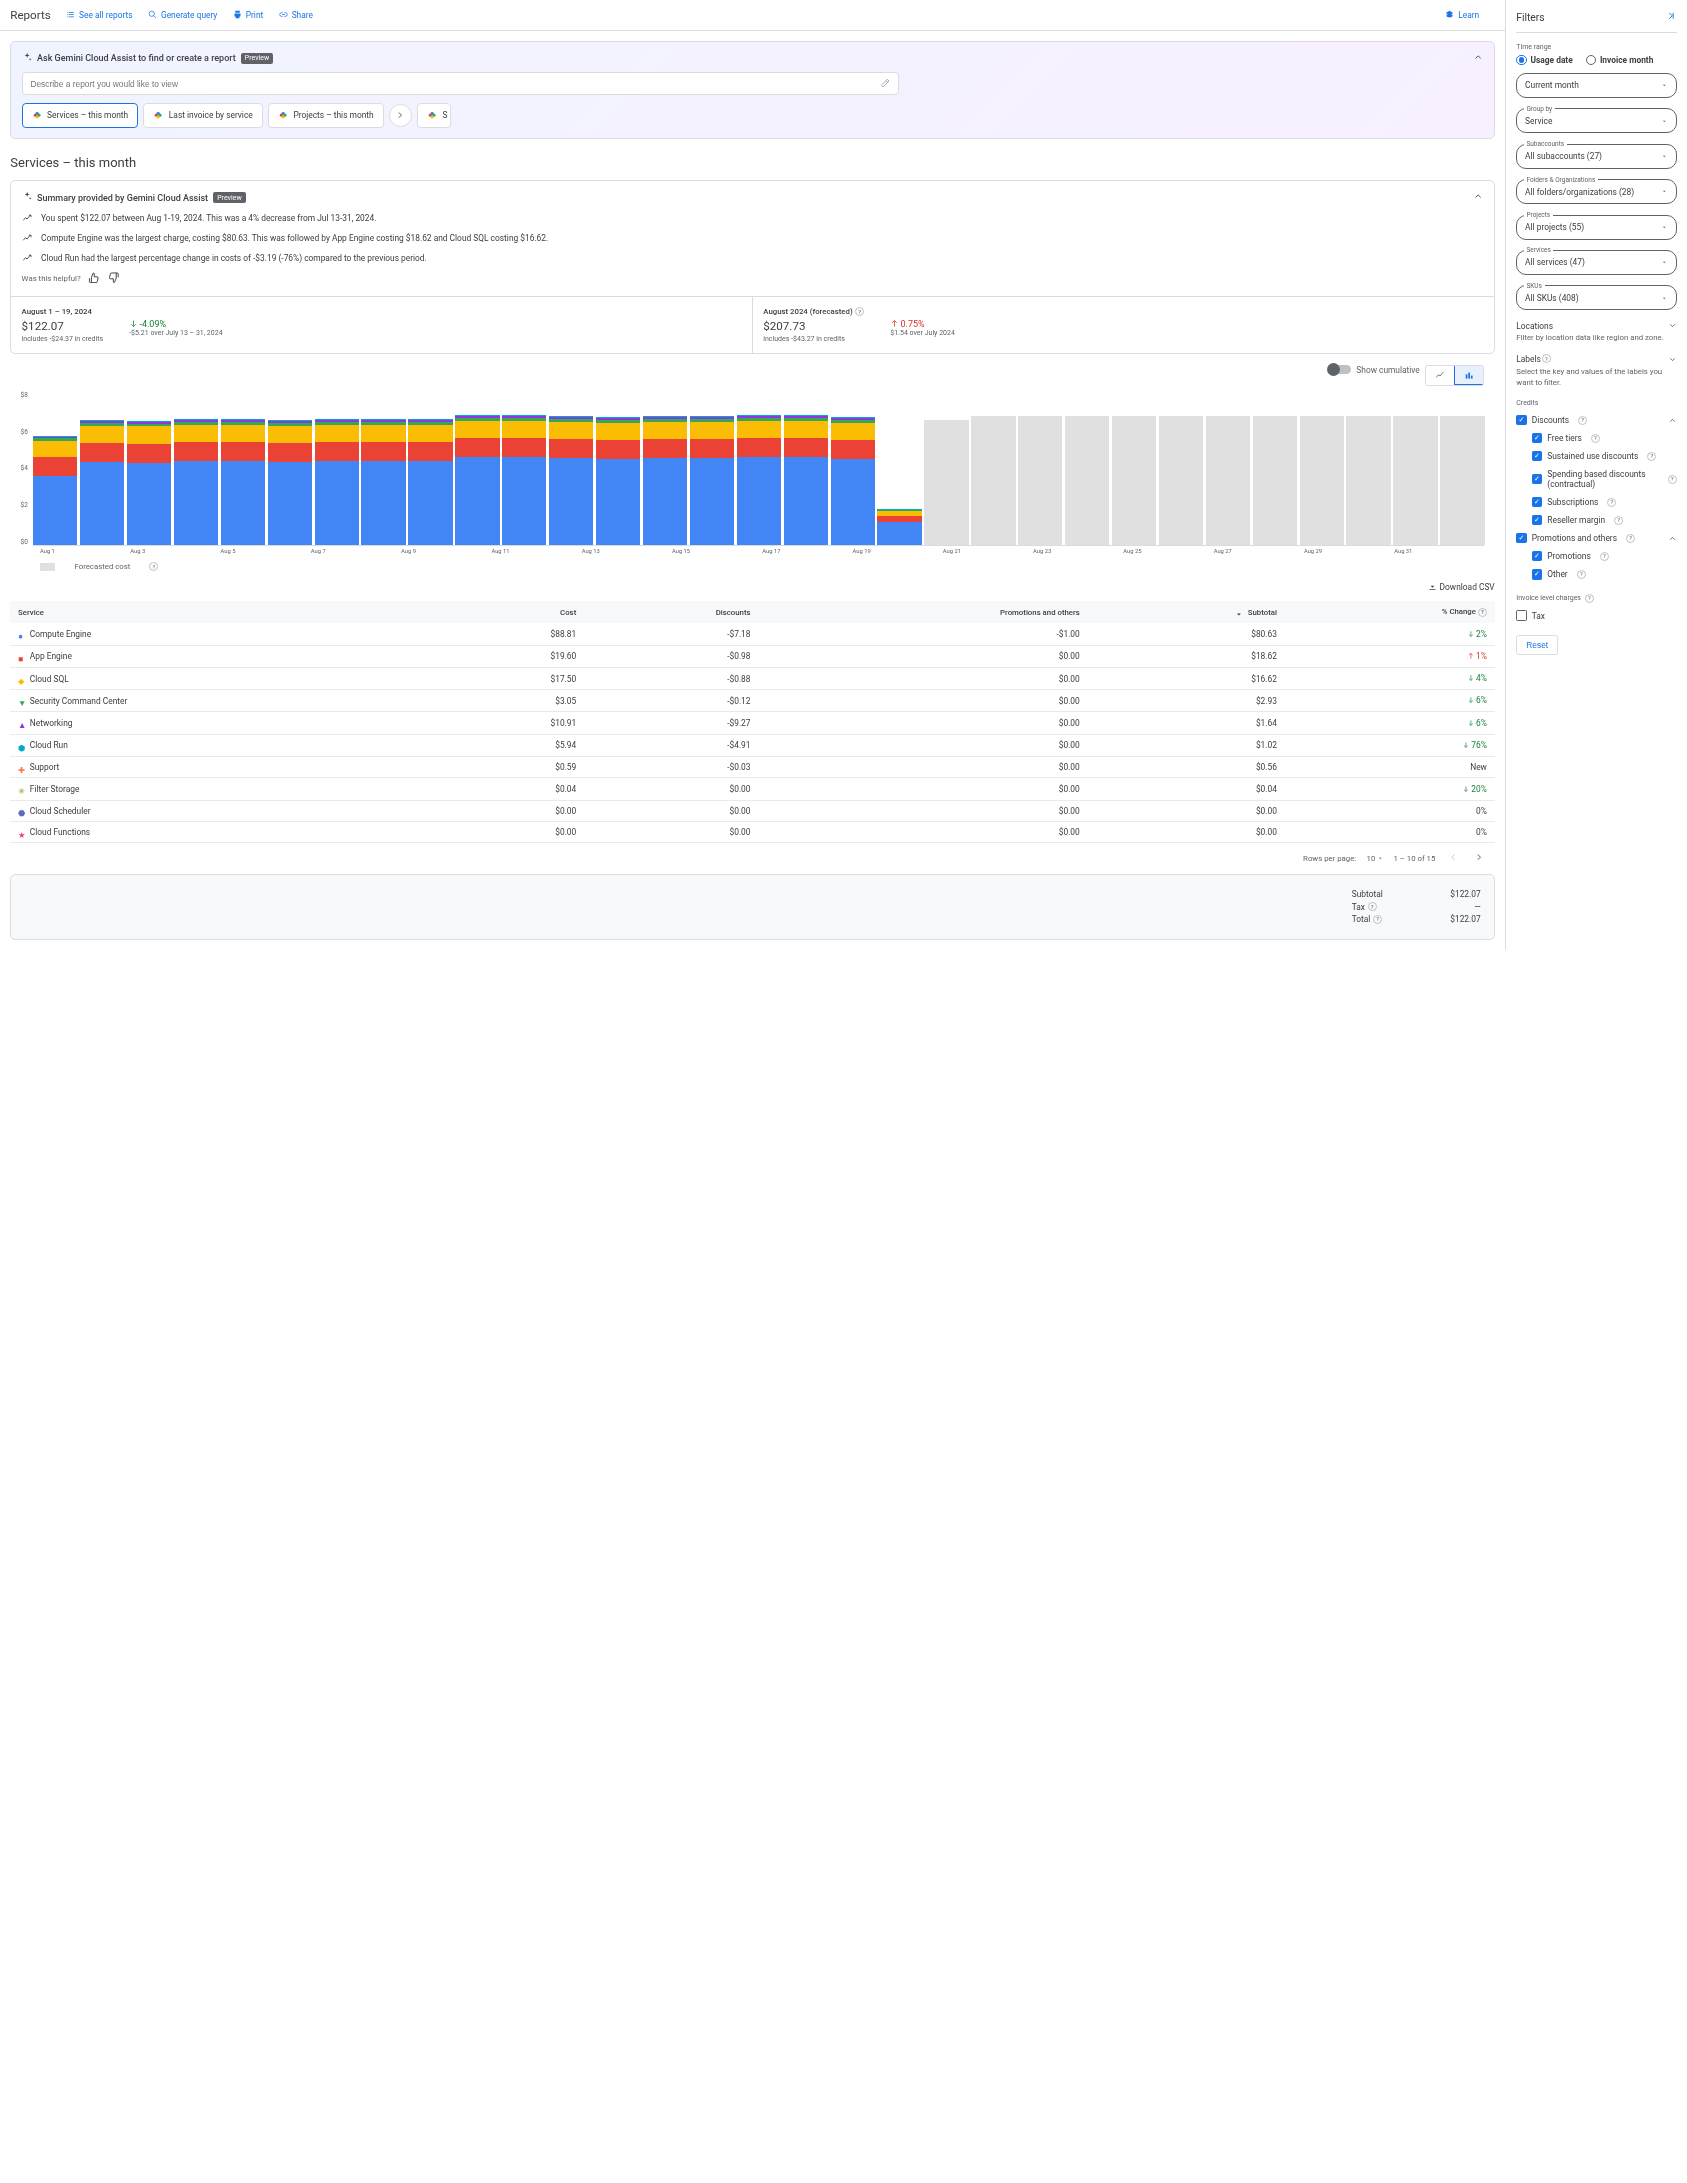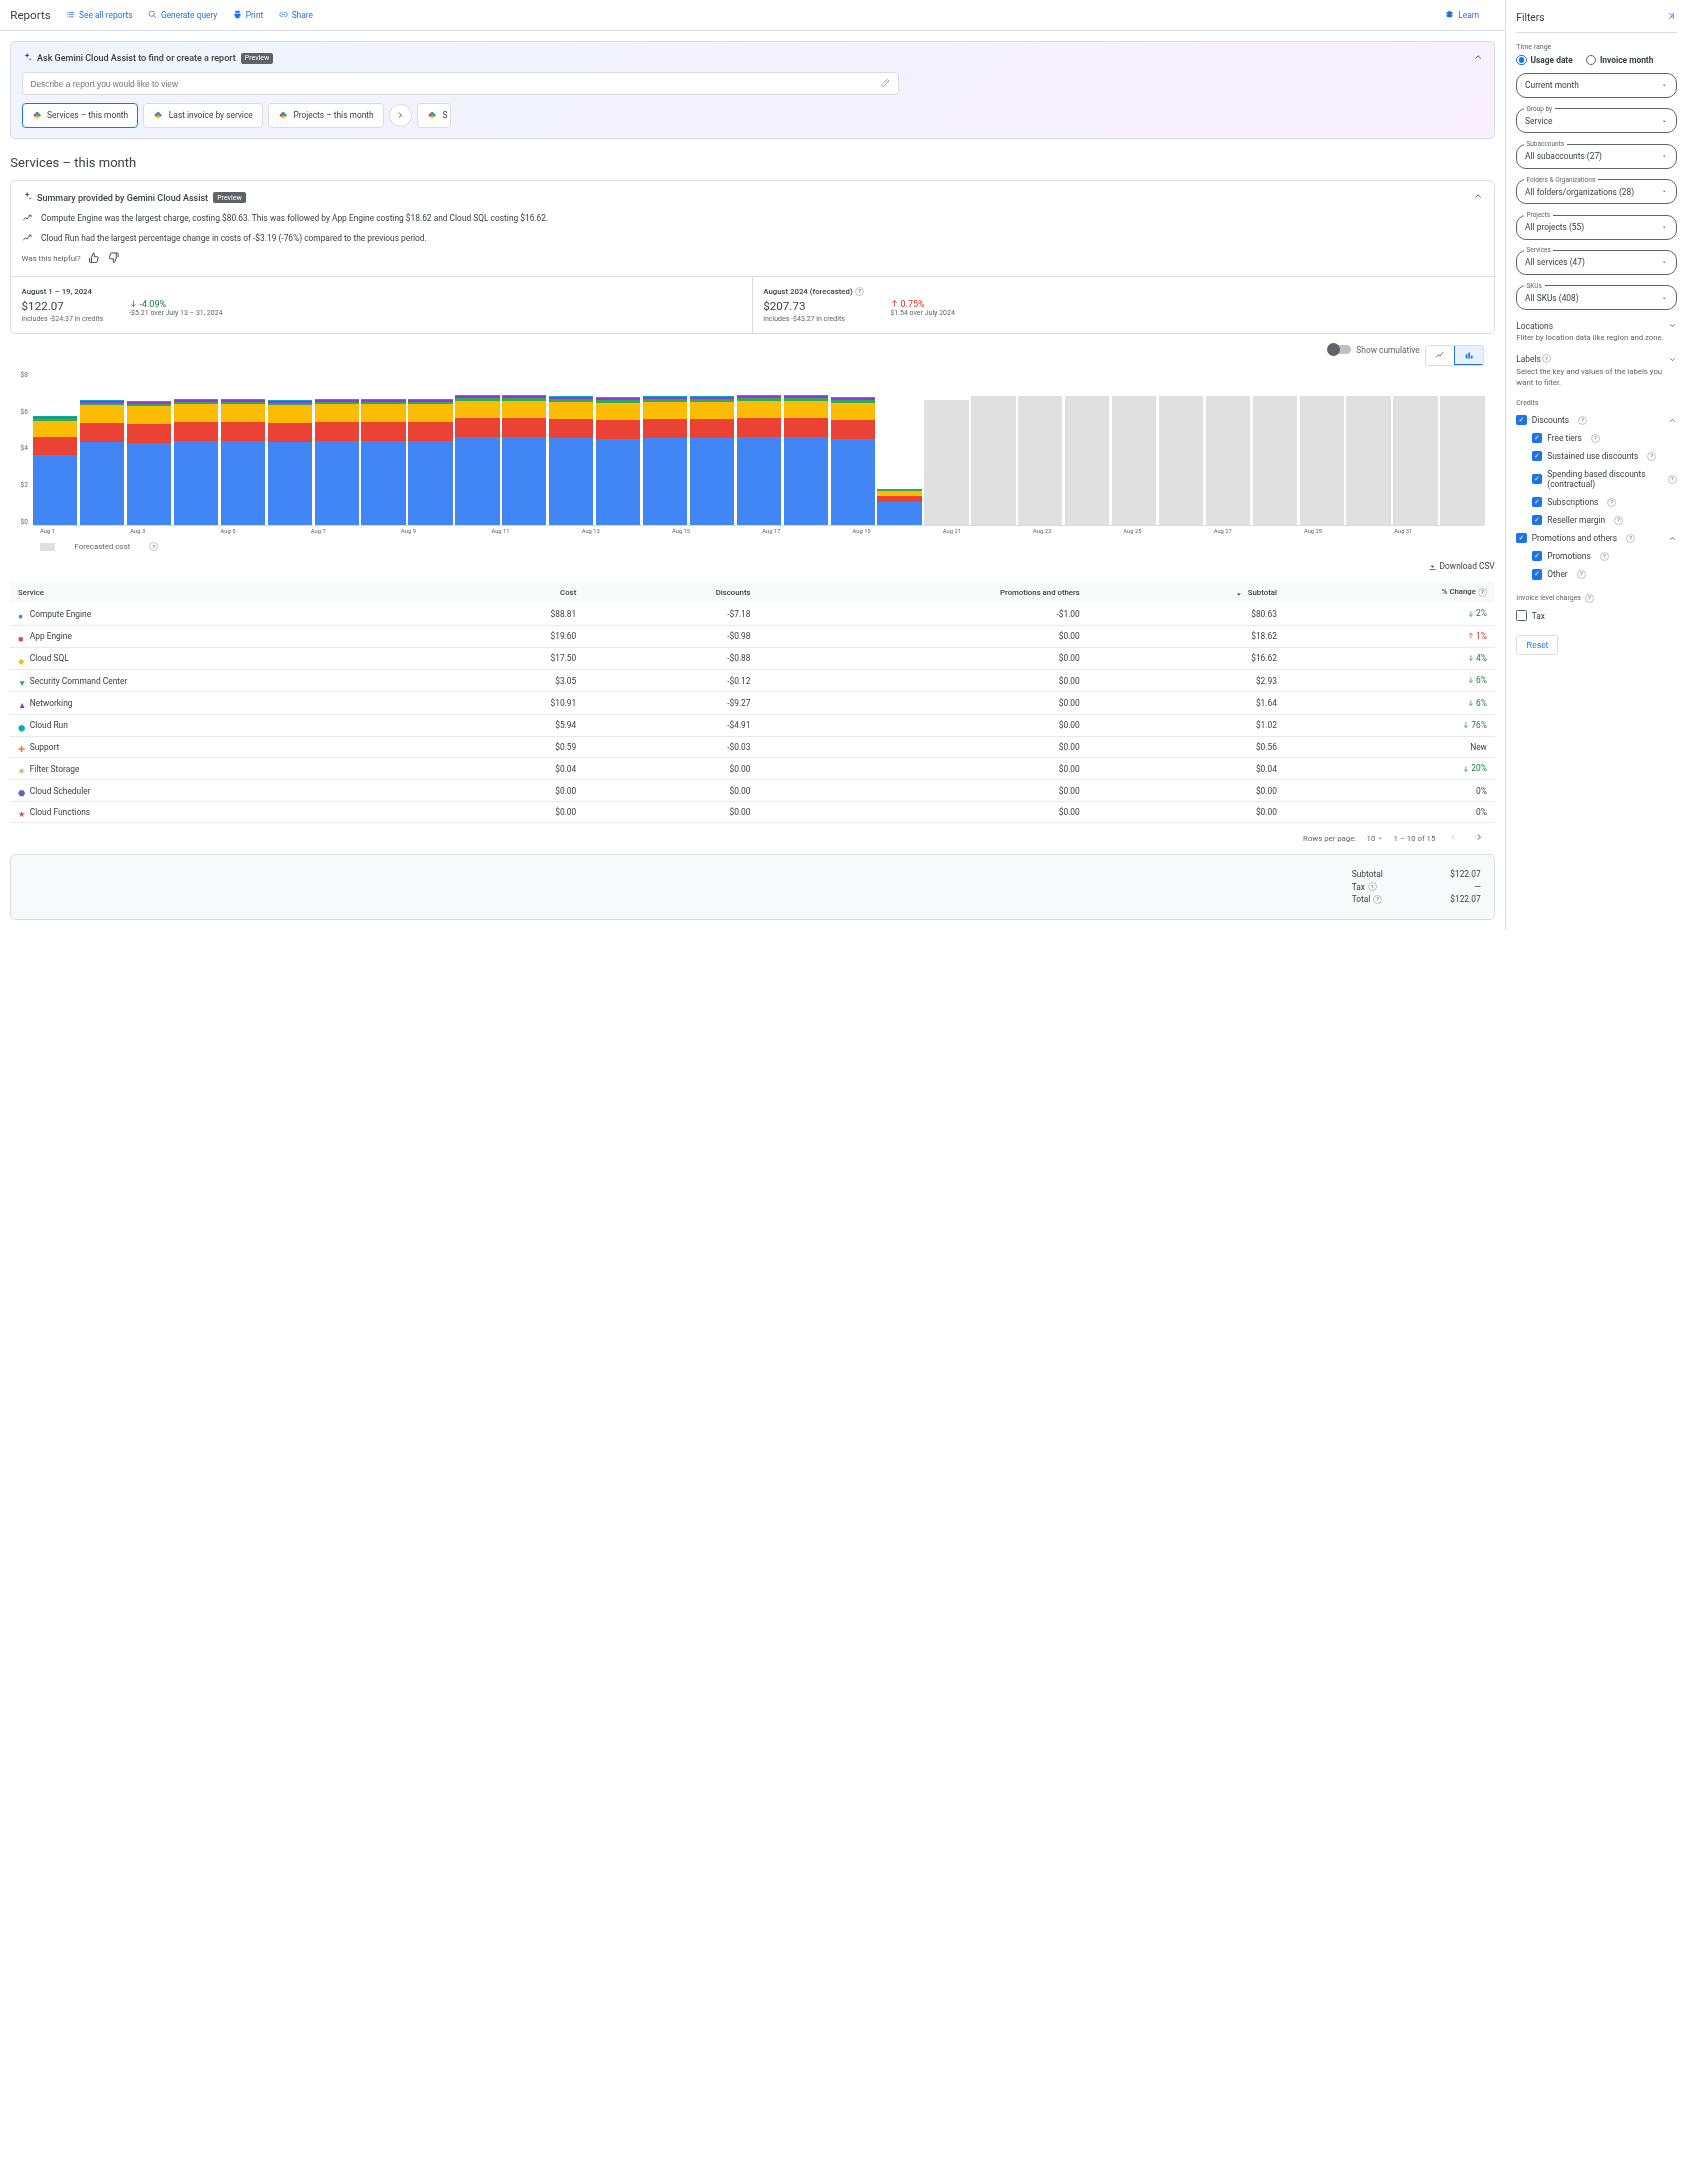--- a/index.html
+++ b/index.html
@@ -223,20 +223,26 @@
             <svg width="10.3" height="10.3" viewBox="0 0 24 24" fill="none" stroke="#3c4043" stroke-width="2">
                 <path d="M6 15l6-6 6 6"></path>
               </svg>
           </span>
         </div>
         <div id="insights-container">
             <div class="insight">
               <span class="insight-icon"><svg width="10.3" height="10.3" viewBox="0 0 24 24" fill="none" stroke="#3c4043" stroke-width="2">
                   <path d="M3 17l5-6 4 3 7-9M16 5h5v5"></path>
                 </svg></span>
+              <span class="insight-text">You spent $122.07 between Aug 1-19, 2024. This was a 4% decrease from Jul 13-31, 2024.</span>
+            </div>
+            <div class="insight">
+              <span class="insight-icon"><svg width="10.3" height="10.3" viewBox="0 0 24 24" fill="none" stroke="#3c4043" stroke-width="2">
+                  <path d="M3 17l5-6 4 3 7-9M16 5h5v5"></path>
+                </svg></span>
               <span class="insight-text">Compute Engine was the largest charge, costing $80.63. This was followed by App Engine costing $18.62 and Cloud SQL costing $16.62.</span>
             </div>
             <div class="insight">
               <span class="insight-icon"><svg width="10.3" height="10.3" viewBox="0 0 24 24" fill="none" stroke="#3c4043" stroke-width="2">
                   <path d="M3 17l5-6 4 3 7-9M16 5h5v5"></path>
                 </svg></span>
               <span class="insight-text">Cloud Run had the largest percentage change in costs of -$3.19 (-76%) compared to the previous period.</span>
             </div>
           </div>
         <div class="helpful">

